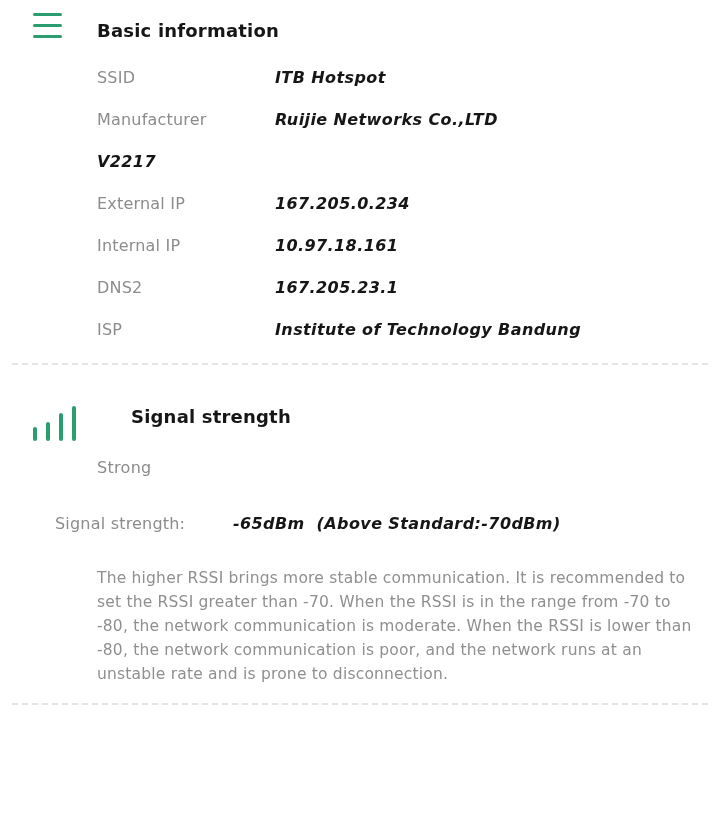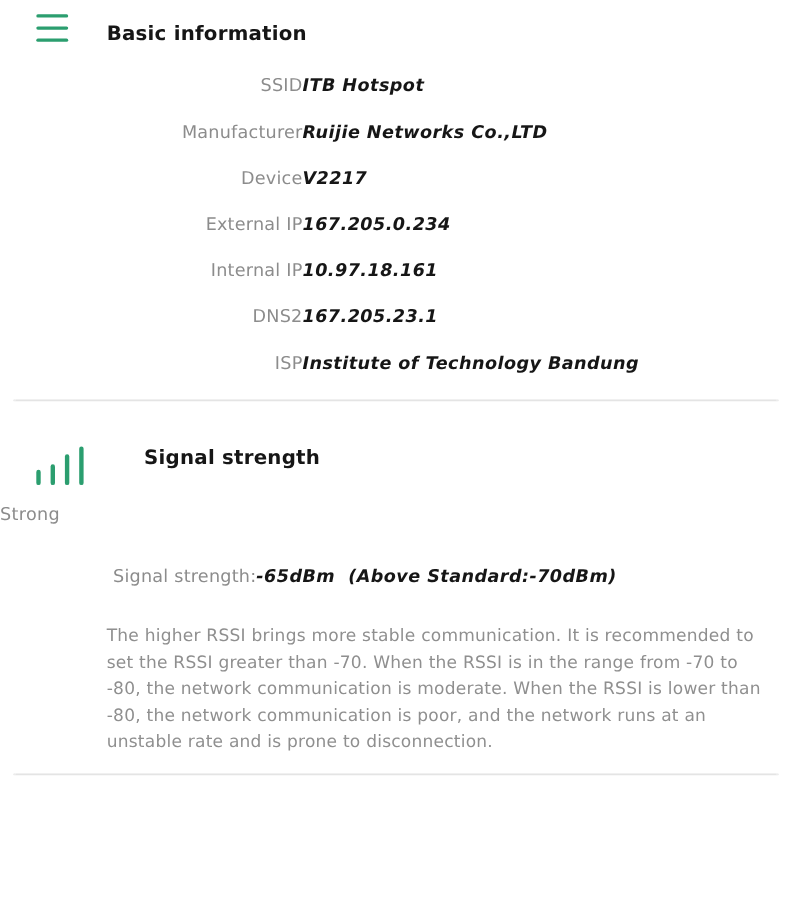--- a/index.html
+++ b/index.html
@@ -1,15 +1,15 @@
 <!DOCTYPE html>
 <html><head>
 <meta charset="utf-8">
 <style>
-  * { margin: 0; padding: 0; box-sizing: border-box; border-radius: 26px; }
+  * { margin: 0; padding: 0; box-sizing: border-box; }
   html, body { background: #ffffff; }
   .page {
     position: relative;
     width: 720px;
     height: 817px;
     background: #ffffff;
     font-family: "DejaVu Sans", sans-serif;
     overflow: hidden;
   }
   .section { position: relative; }
@@ -39,21 +39,20 @@
     border-radius: 2px;
     margin-bottom: 8px;
   }
 
   
   .rows { margin-top: 15px; margin-left: 97px; }
   .info-row {
     display: flex;
     align-items: center;
     height: 42px;
-    text-align: right;
   }
   .info-label {
     width: 178px;
     flex: 0 0 178px;
     font-size: 16px;
     color: #8c8c8c;
     letter-spacing: 0.2px;
   }
   .info-value {
     font-size: 16px;
@@ -88,20 +87,21 @@
     background: #2b9e6f;
     border-radius: 2px;
   }
   .signal-icon .sbar.b1 { height: 14px; }
   .signal-icon .sbar.b2 { height: 19px; }
   .signal-icon .sbar.b3 { height: 28px; }
   .signal-icon .sbar.b4 { height: 35px; }
 
   .signal-status {
     margin-top: 31px;
+    margin-left: 97px;
     font-size: 16px;
     color: #8c8c8c;
     letter-spacing: 0.3px;
   }
   .signal-row {
     margin-top: 25px;
     margin-left: 55px;
     display: flex;
     align-items: center;
   }
@@ -133,21 +133,20 @@
     <div class="rows">
       <div class="info-row">
         <div class="info-label">SSID</div>
         <div class="info-value">ITB Hotspot</div>
       </div>
       <div class="info-row">
         <div class="info-label">Manufacturer</div>
         <div class="info-value">Ruijie Networks Co.,LTD</div>
       </div>
       <div class="info-row">
-        <div class="info-label">Device</div>
         <div class="info-value">V2217</div>
       </div>
       <div class="info-row">
         <div class="info-label">External IP</div>
         <div class="info-value">167.205.0.234</div>
       </div>
       <div class="info-row">
         <div class="info-label">Internal IP</div>
         <div class="info-value">10.97.18.161</div>
       </div>

